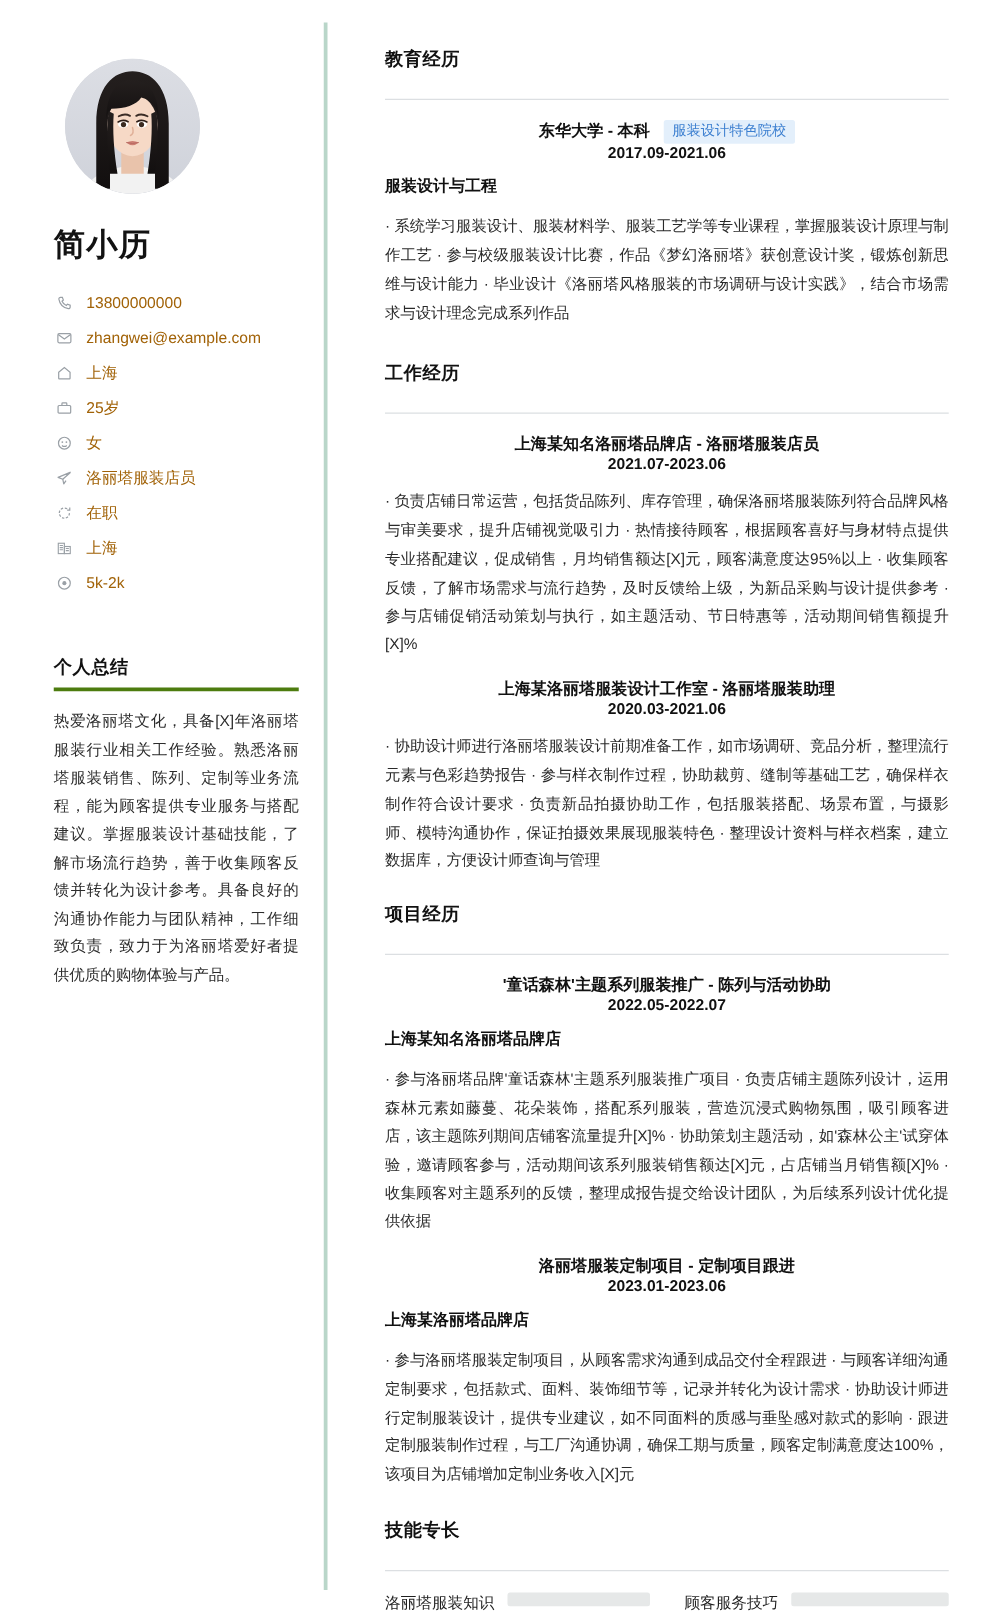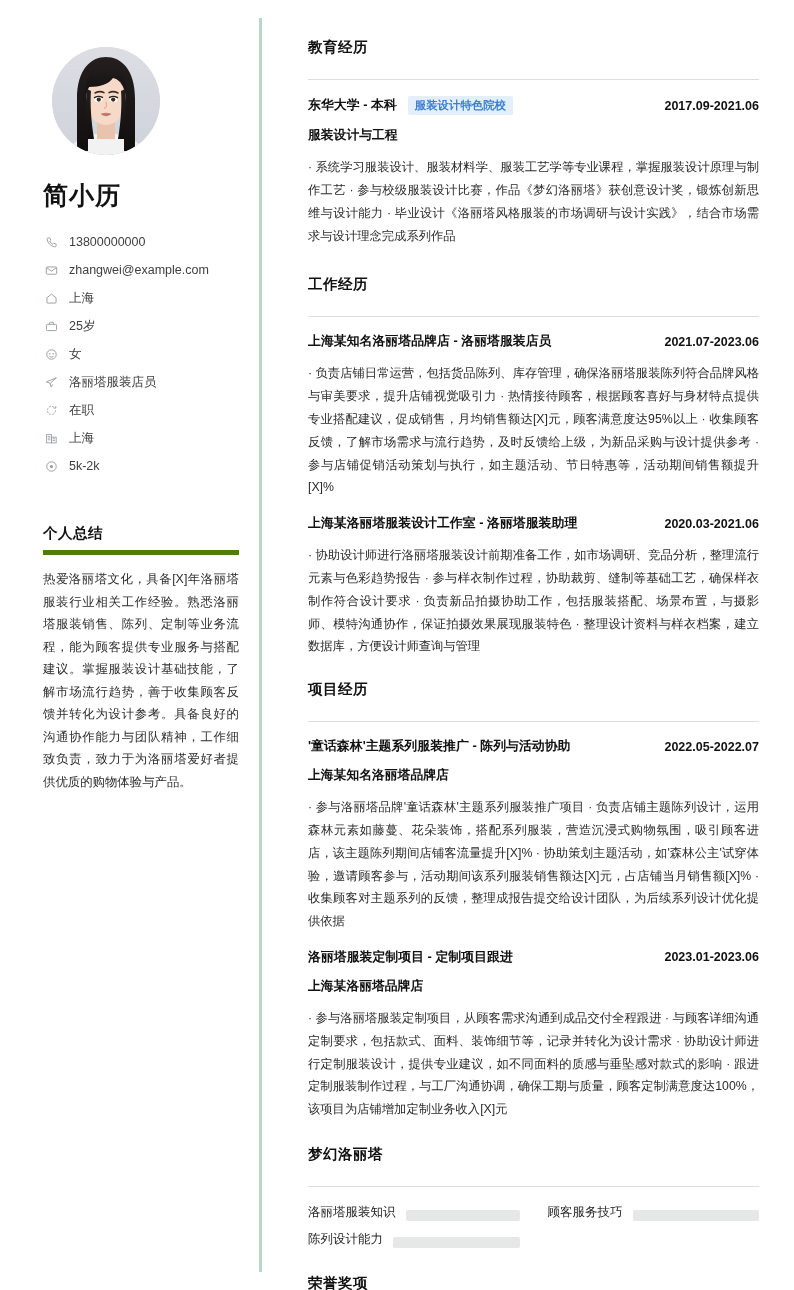--- a/index.html
+++ b/index.html
@@ -52,42 +52,42 @@
     color: #121212;
     margin: 24px 0 0 13px;
   }
 
   .contact-list { margin: 16px 0 0 13px; }
   .contact-row {
     display: flex;
     align-items: center;
     height: 28px;
     font-size: 12.5px;
-    color: #404040;
+    color: #a16207;
   }
   .contact-ico {
     width: 17px;
     flex: 0 0 17px;
     height: 14px;
     margin-right: 9px;
     display: flex;
     align-items: center;
     justify-content: center;
     color: #9aa0a6;
   }
   .contact-ico svg { display: block; }
   .contact-val { white-space: nowrap; }
 
   .side-section { margin: 44px 0 0 13px; width: 196px; }
   .side-head {
     font-size: 14.5px;
     font-weight: bold;
     color: #111;
     padding-bottom: 7px;
-    border-bottom: 5px solid #4d7c0f;
+    border-bottom: 3px solid #4d7c0f;
     letter-spacing: .5px;
   }
   .side-body {
     margin-top: 13px;
     font-size: 12.4px;
     line-height: 22.5px;
     color: #2c2c2c;
     text-align: justify;
   }
 
@@ -103,34 +103,34 @@
     color: #111;
     padding-bottom: 22px;
     border-bottom: 1px solid #dcdfe2;
     letter-spacing: .5px;
   }
   .entry { padding-top: 16px; }
   .entry-top {
     display: flex;
     align-items: center;
     justify-content: space-between;
-    gap: 10px;
+    flex-direction: column;
   }
   .entry-title {
     font-size: 12.9px;
     font-weight: bold;
     color: #111;
     display: flex;
     align-items: center;
     gap: 11px;
   }
   .tag {
     display: inline-block;
     font-size: 11.4px;
-    font-weight: bold;
+    font-weight: normal;
     color: #3c7fd0;
     background: #e3effb;
     padding: 2px 7px 3px;
     border-radius: 2px;
     line-height: 1.25;
   }
   .entry-date {
     font-size: 12.5px;
     font-weight: bold;
     color: #111;
@@ -153,21 +153,21 @@
   
   .skills-grid {
     display: grid;
     grid-template-columns: 1fr 1fr;
     column-gap: 28px;
     row-gap: 10px;
     padding-top: 17px;
   }
   .skill {
     display: flex;
-    align-items: flex-end;
+    align-items: flex-start;
     gap: 10px;
   }
   .skill-name {
     font-size: 12.5px;
     color: #1f1f1f;
     white-space: nowrap;
   }
   .skill-bar {
     flex: 1;
     height: 11px;
@@ -414,21 +414,21 @@
         <div class="entry-top">
           <div class="entry-title">洛丽塔服装定制项目 - 定制项目跟进</div>
           <div class="entry-date">2023.01-2023.06</div>
         </div>
         <div class="entry-sub">上海某洛丽塔品牌店</div>
         <p class="entry-desc">· 参与洛丽塔服装定制项目，从顾客需求沟通到成品交付全程跟进 · 与顾客详细沟通定制要求，包括款式、面料、装饰细节等，记录并转化为设计需求 · 协助设计师进行定制服装设计，提供专业建议，如不同面料的质感与垂坠感对款式的影响 · 跟进定制服装制作过程，与工厂沟通协调，确保工期与质量，顾客定制满意度达100%，该项目为店铺增加定制业务收入[X]元</p>
       </div>
     </section>
 
     <section class="sec" style="margin-top:24px;">
-      <div class="sec-head">梦幻洛丽塔</div>
+      <div class="sec-head">技能专长</div>
       <div class="skills-grid">
         <div class="skill">
           <span class="skill-name">洛丽塔服装知识</span>
           <span class="skill-bar">
             <span class="skill-fill" style="width: 88%;"></span>
           </span>
         </div>
         <div class="skill">
           <span class="skill-name">顾客服务技巧</span>
           <span class="skill-bar">

